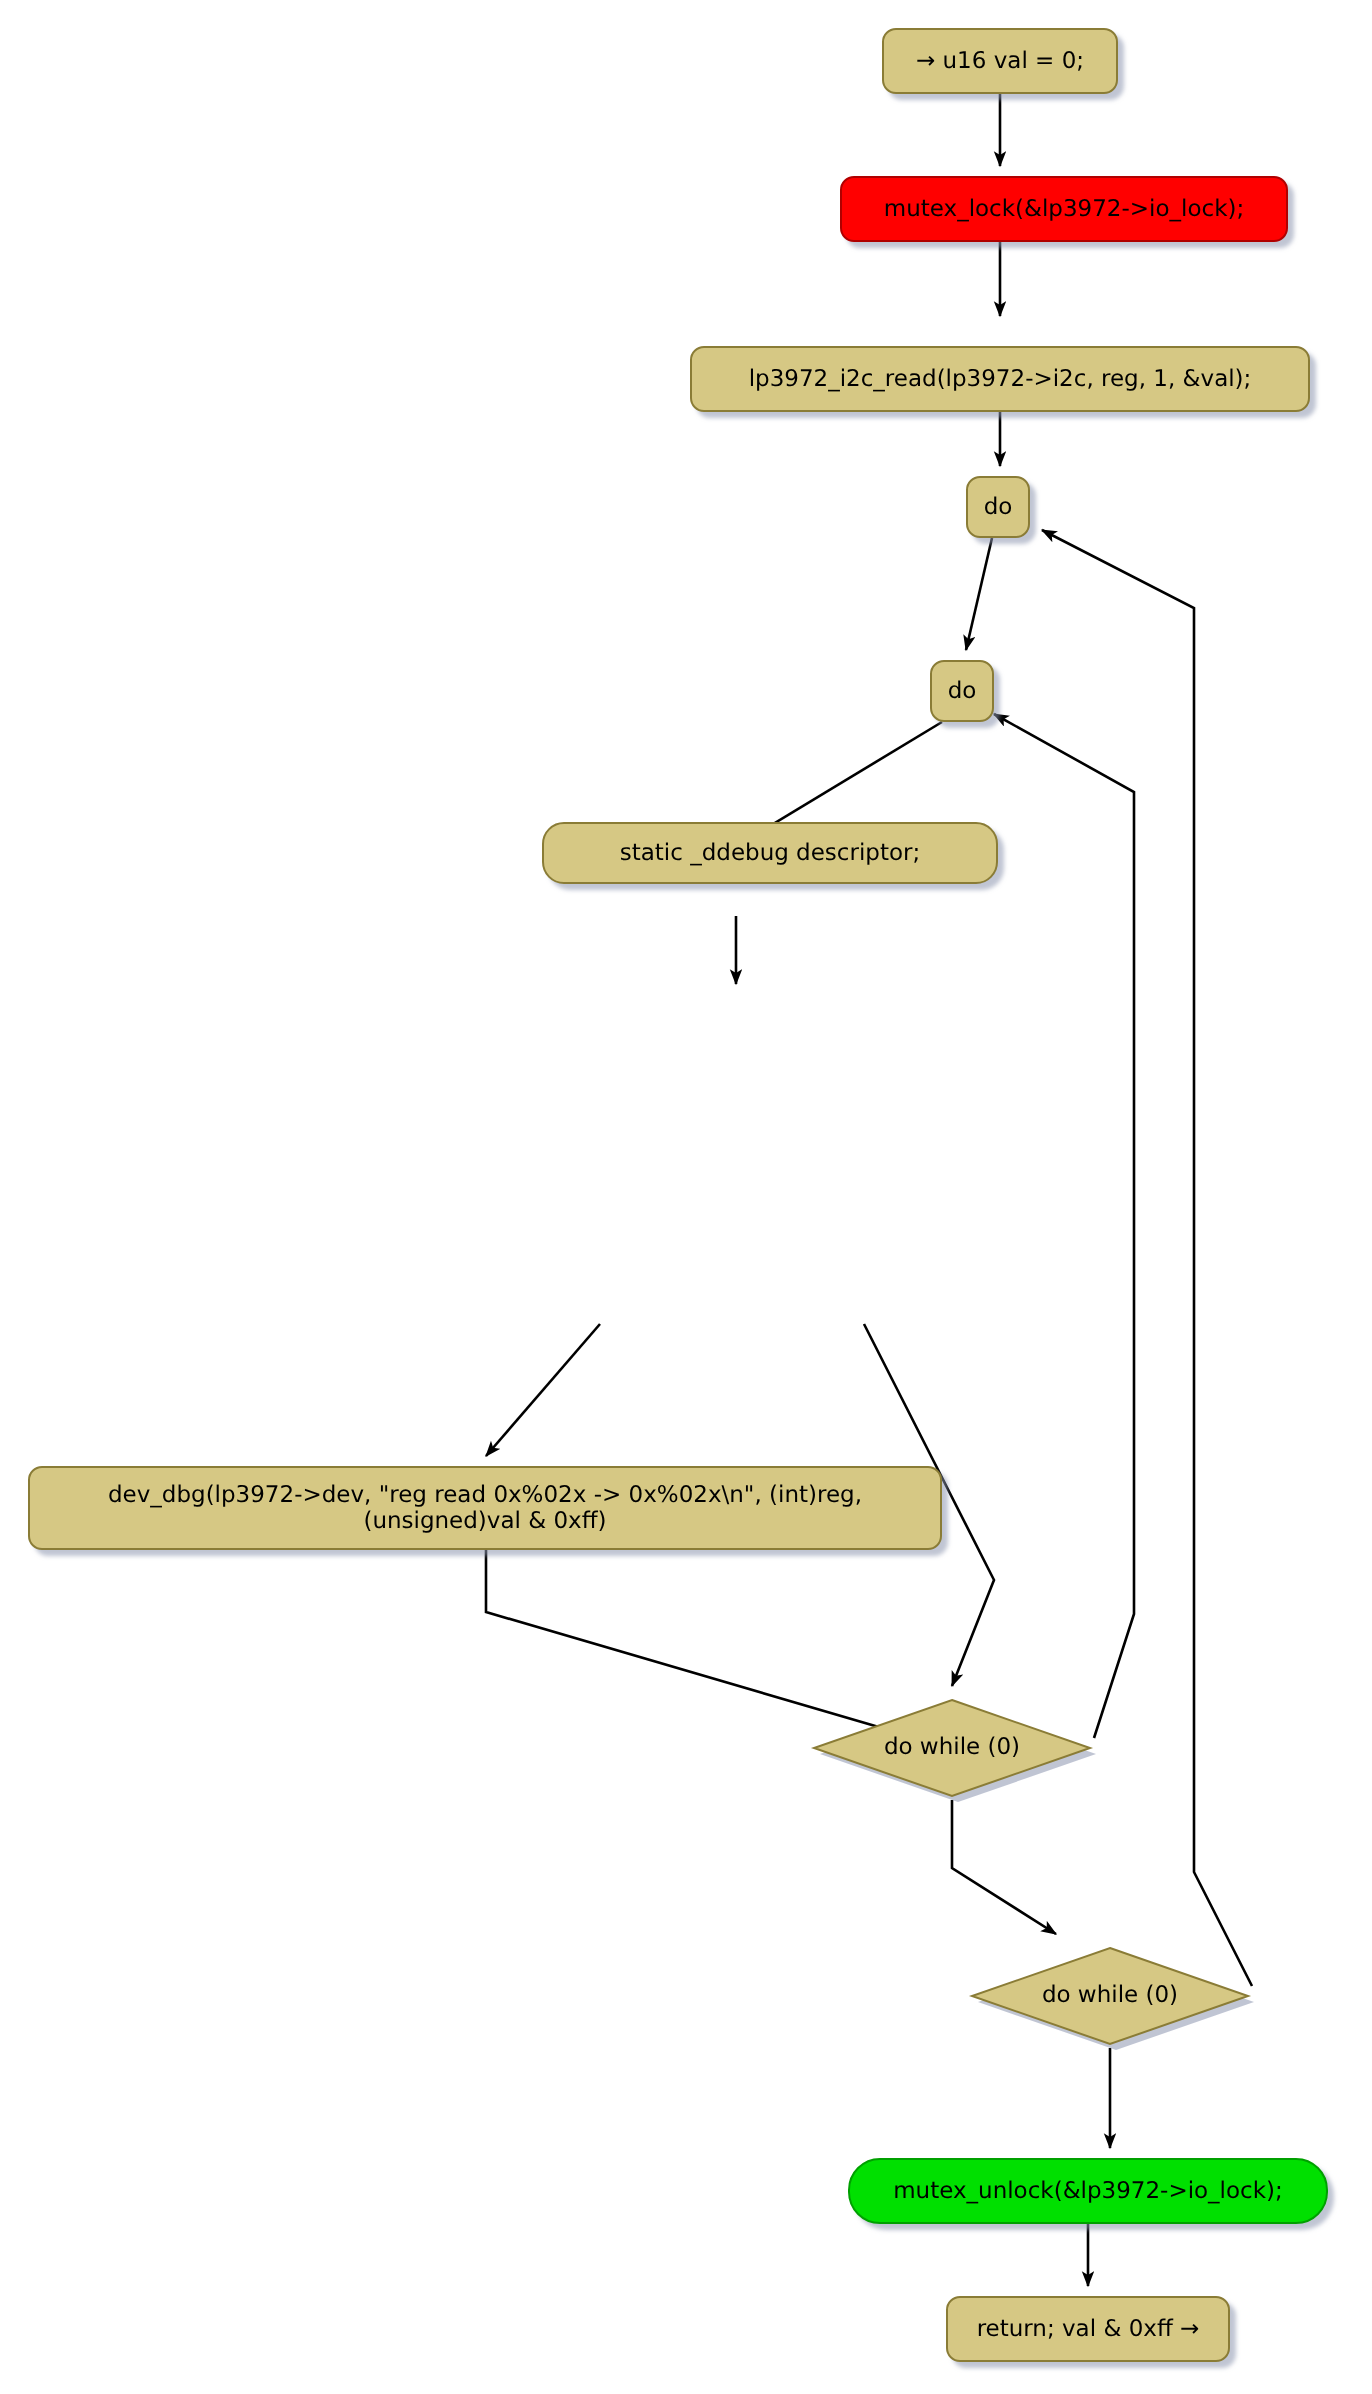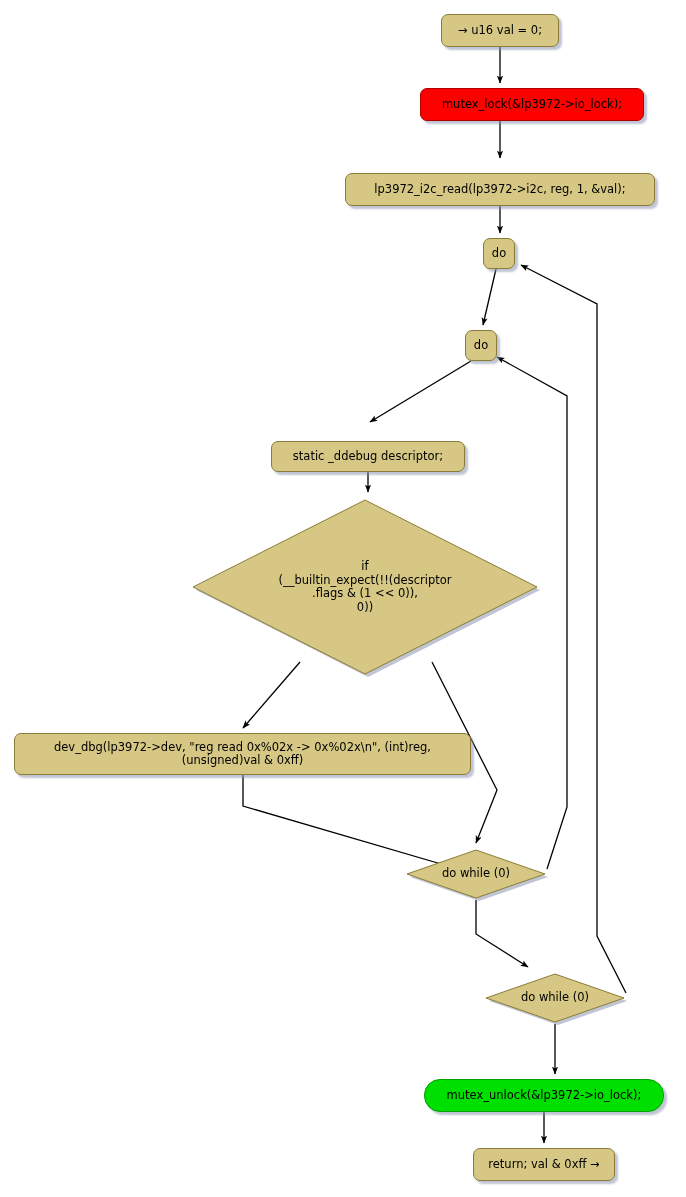--- a/index.html
+++ b/index.html
@@ -121,34 +121,24 @@
   </div>
 
   <div class="node rbox" style="left:483px; top:238px; width:32px; height:31px; padding:0;">
     <span>do</span>
   </div>
 
   <div class="node rbox" style="left:465px; top:330px; width:32px; height:31px; padding:0;">
     <span>do</span>
   </div>
 
-  <div class="node rbox" style="left:271px; top:441px; width:194px; height:31px;">
+  <div class="node rbox" style="left:271px; top:411px; width:228px; height:31px;border-radius:11px;">
     <span>static _ddebug descriptor;</span>
   </div>
 
-  <div class="diamond-wrap" style="left:190px; top:497px; width:350px; height:180px;">
-    <svg width="350" height="180" viewBox="0 0 350 180">
-      <polygon points="175,3 347,90 175,177 3,90" fill="#8c96af" opacity="0.55" transform="translate(3,3)"></polygon>
-      <polygon points="175,3 347,90 175,177 3,90" fill="#d6c884" stroke="#8a7c36" stroke-width="1"></polygon>
-    </svg>
-    <div class="diamond-label">if
-(__builtin_expect(!!(descriptor
-.flags &amp; (1 &lt;&lt; 0)),
-0))</div>
-  </div>
 
   <div class="node rbox" style="left:14px; top:733px; width:457px; height:42px;">
     <span>dev_dbg(lp3972-&gt;dev, "reg read 0x%02x -&gt; 0x%02x\n", (int)reg,
 (unsigned)val &amp; 0xff)</span>
   </div>
 
   <div class="diamond-wrap" style="left:405px; top:848px; width:142px; height:52px;">
     <svg width="142" height="52" viewBox="0 0 142 52">
       <polygon points="71,2 140,26 71,50 2,26" fill="#8c96af" opacity="0.55" transform="translate(3,3)"></polygon>
       <polygon points="71,2 140,26 71,50 2,26" fill="#d6c884" stroke="#8a7c36" stroke-width="1"></polygon>

